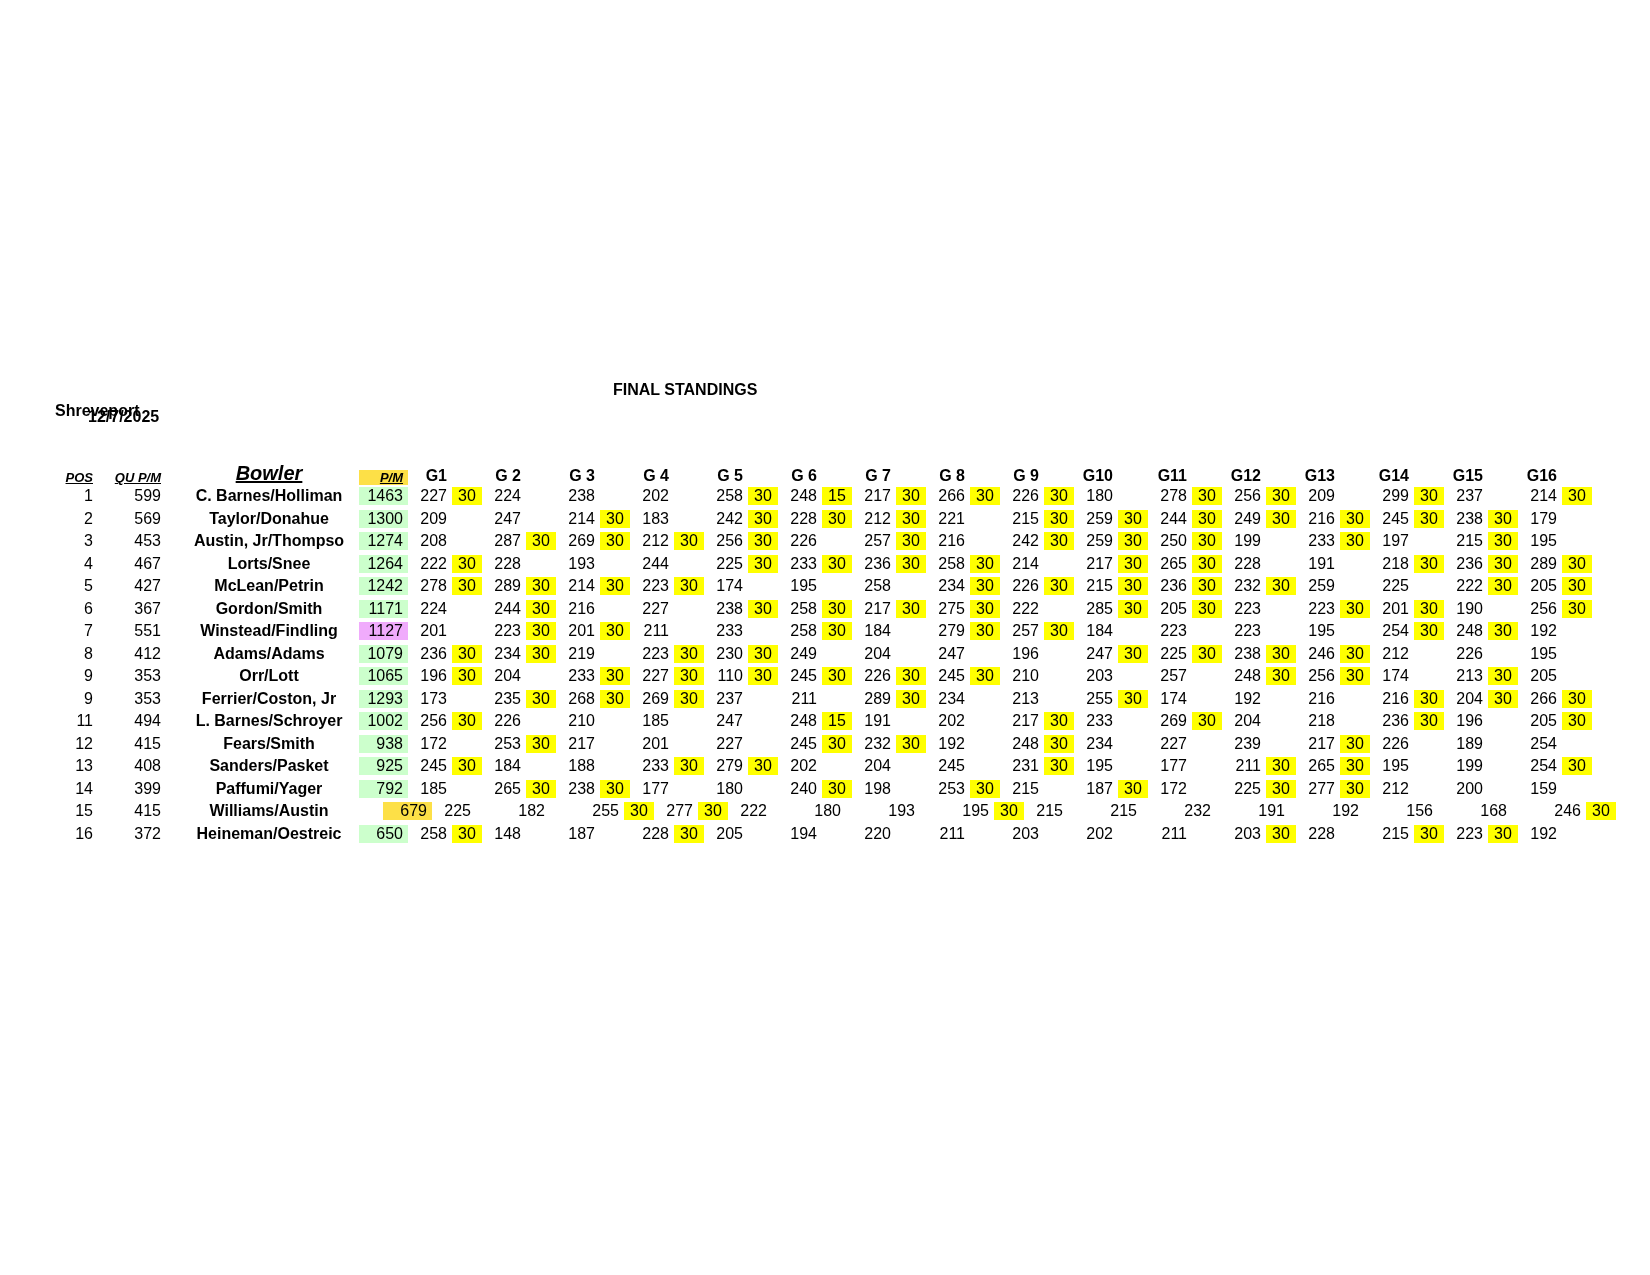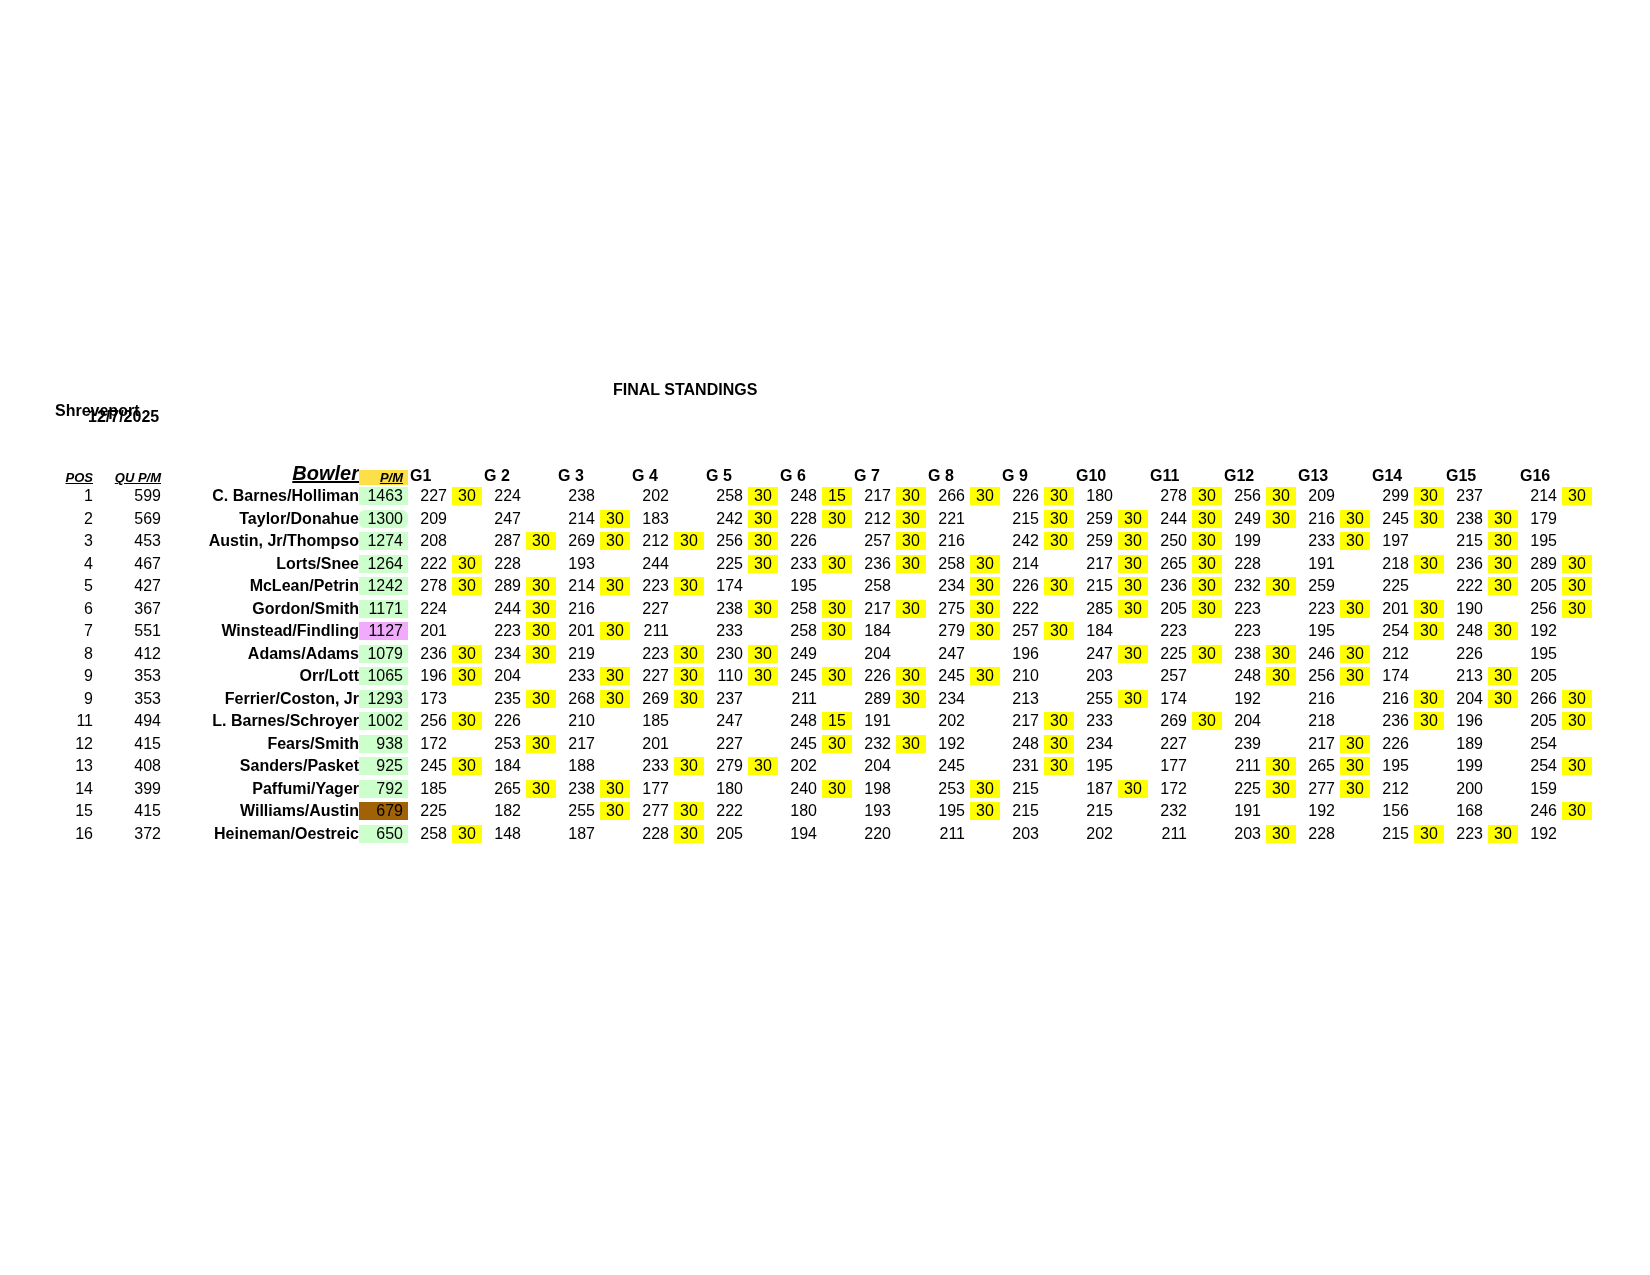--- a/index.html
+++ b/index.html
@@ -15,34 +15,34 @@
 
   .pm-highlight { position:absolute; left:359px; top:430px; width:49px; height:416px; }
 
   .tablewrap { position:absolute; left:55px; top:452px; }
 
   .hdr-row { display:flex; align-items:flex-end; height:33px; }
   .row { display:flex; align-items:center; height:22.5px; font-size:16px; }
 
   .c-pos    { width:38px;  text-align:right; flex:none; }
   .c-qu     { width:58px;  margin-left:10px; text-align:right; flex:none; }
-  .c-bowler { width:180px; margin-left:18px; text-align:right; font-weight:bold; flex:none;
+  .c-bowler { width:180px; margin-left:18px; text-align:center; font-weight:bold; flex:none;
               white-space:nowrap; overflow:hidden; }
   .c-pm     { width:49px;  text-align:right; padding-right:5px; box-sizing:border-box; flex:none; }
   .c-score  { width:44px;  text-align:right; padding-right:5px; box-sizing:border-box; flex:none; }
   .c-bonus  { width:30px;  text-align:center; flex:none; }
 
   .hdr-row .c-pos, .hdr-row .c-qu, .hdr-row .c-pm {
     font-size:13px; font-weight:bold; font-style:italic;
     text-decoration:underline; white-space:nowrap;
   }
   .hdr-row .c-bowler {
     font-size:20px; font-weight:bold; font-style:italic; text-decoration:underline;
   }
-  .hdr-row .c-score { font-size:16px; font-weight:bold; text-align:left; padding-left:2px; }
+  .hdr-row .c-score { font-size:16px; font-weight:bold; text-align:right; padding-left:2px; }
 </style>
 </head>
 <body>
 
 <div class="sheet">
   <div class="loc">Shreveport</div>
   <div class="date">12/7/2025</div>
   <div class="title">FINAL STANDINGS</div>
 
   <div class="pm-highlight"></div>
@@ -124,21 +124,21 @@
           <div class="c-bonus" style="background: rgb(255, 255, 0);">30</div>
           <div class="c-score">237</div>
           <div class="c-bonus" style="background: rgb(255, 255, 0);"></div>
           <div class="c-score">214</div>
           <div class="c-bonus" style="background: rgb(255, 255, 0);">30</div>
         </div>
         <div class="row">
           <div class="c-pos">2</div>
           <div class="c-qu">569</div>
           <div class="c-bowler">Taylor/Donahue</div>
-          <div class="c-pm" style="background: rgb(204, 255, 204); border-radius: 6px;">1300</div>
+          <div class="c-pm" style="background: rgb(204, 255, 204);">1300</div>
           <div class="c-score">209</div>
           <div class="c-bonus" style="background: rgb(255, 255, 0);"></div>
           <div class="c-score">247</div>
           <div class="c-bonus" style="background: rgb(255, 255, 0);"></div>
           <div class="c-score">214</div>
           <div class="c-bonus" style="background: rgb(255, 255, 0);">30</div>
           <div class="c-score">183</div>
           <div class="c-bonus" style="background: rgb(255, 255, 0);"></div>
           <div class="c-score">242</div>
           <div class="c-bonus" style="background: rgb(255, 255, 0);">30</div>
@@ -618,21 +618,21 @@
           <div class="c-bonus" style="background: rgb(255, 255, 0);"></div>
           <div class="c-score">200</div>
           <div class="c-bonus" style="background: rgb(255, 255, 0);"></div>
           <div class="c-score">159</div>
           <div class="c-bonus" style="background: rgb(255, 255, 0);"></div>
         </div>
         <div class="row">
           <div class="c-pos">15</div>
           <div class="c-qu">415</div>
           <div class="c-bowler">Williams/Austin</div>
-          <div class="c-pm" style="background: #a16207;">679</div>
+          <div class="c-pm" style="background: #fde047; margin-left: 24px;">679</div>
           <div class="c-score">225</div>
           <div class="c-bonus" style="background: rgb(255, 255, 0);"></div>
           <div class="c-score">182</div>
           <div class="c-bonus" style="background: rgb(255, 255, 0);"></div>
           <div class="c-score">255</div>
           <div class="c-bonus" style="background: rgb(255, 255, 0);">30</div>
           <div class="c-score">277</div>
           <div class="c-bonus" style="background: rgb(255, 255, 0);">30</div>
           <div class="c-score">222</div>
           <div class="c-bonus" style="background: rgb(255, 255, 0);"></div>

